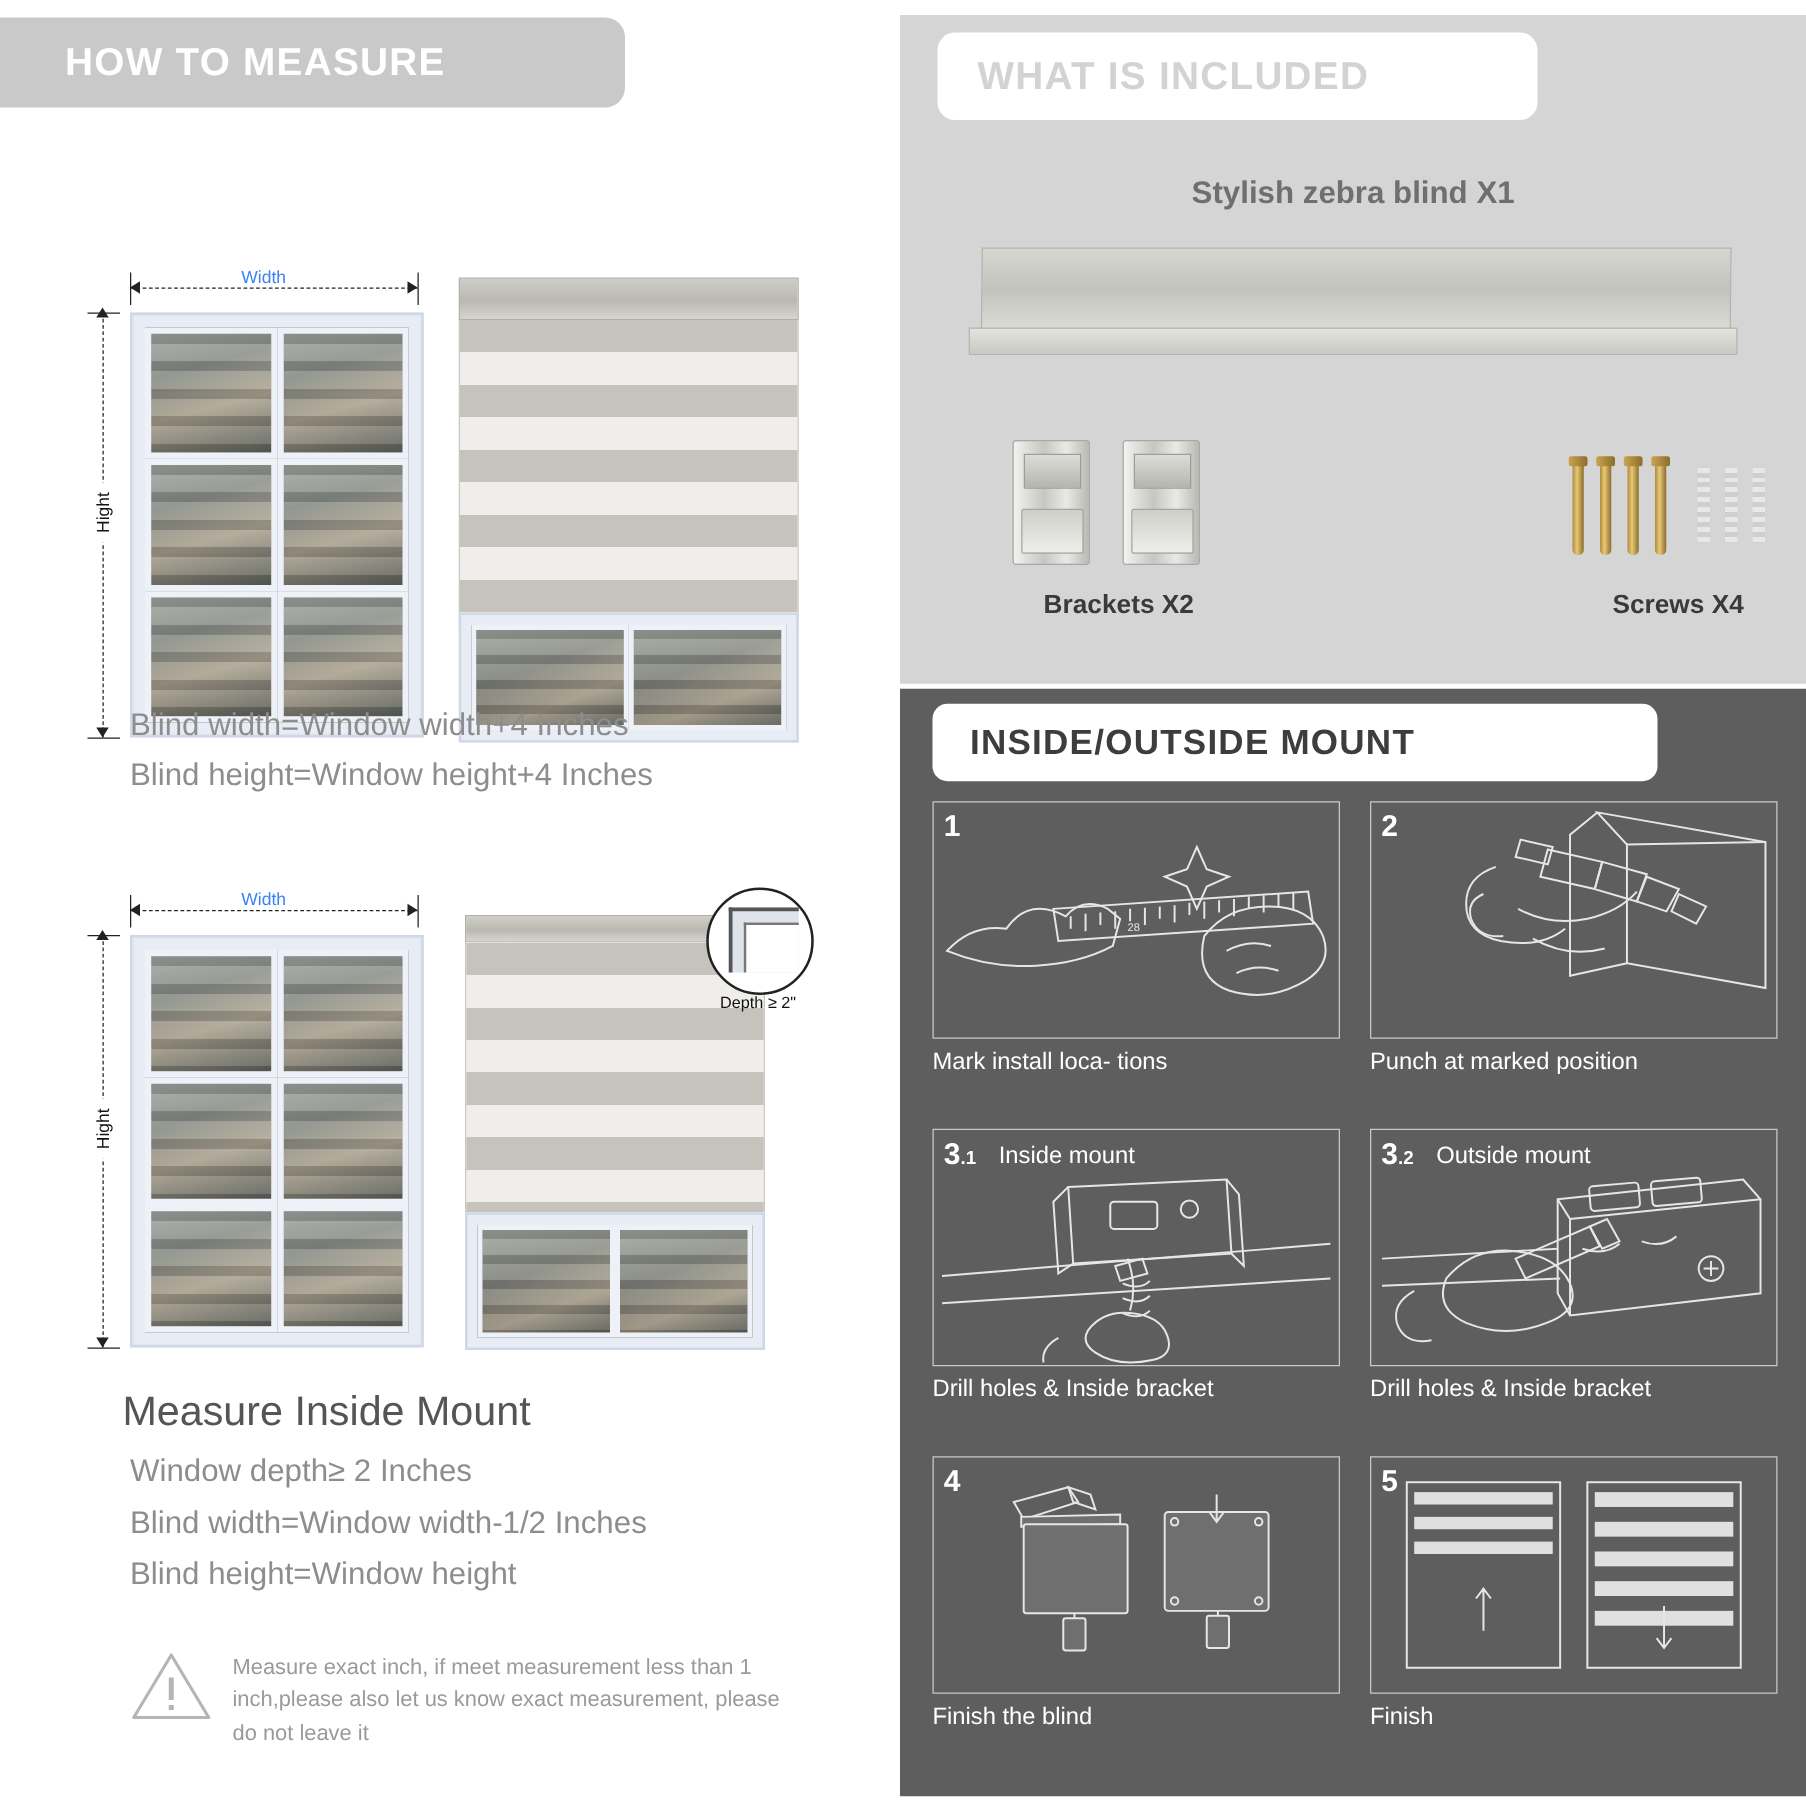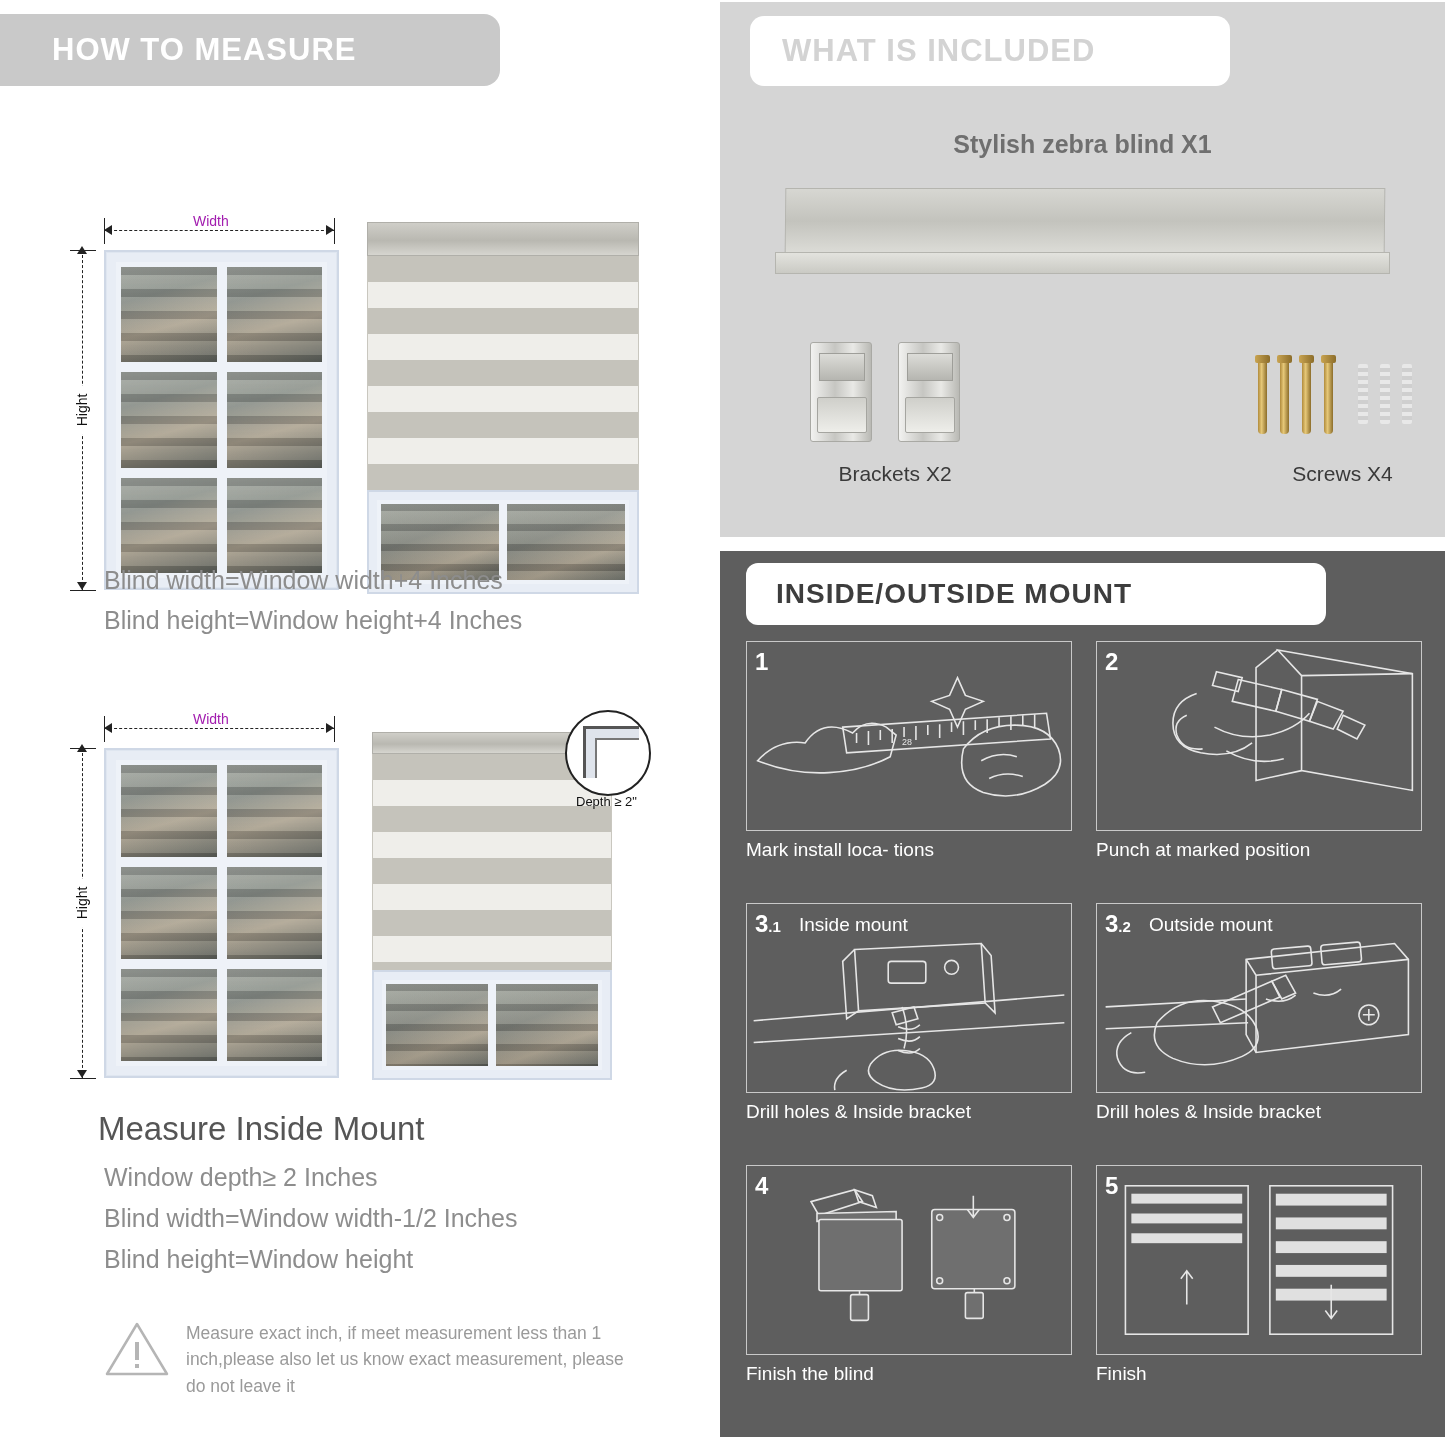--- a/index.html
+++ b/index.html
@@ -34,21 +34,21 @@
 
   
   .measure-block { position:absolute; }
 
   
   .dim-h { position:absolute; height:1px; border-top:1.5px dashed #222; }
   .dim-v { position:absolute; width:1px; border-left:1.5px dashed #222; }
   .tick-v { position:absolute; width:1px; background:#222; }
   .tick-h { position:absolute; height:1px; background:#222; }
   .dim-label {
-    position:absolute; font-size:14px; color:#a21caf; background:#fff;
+    position:absolute; font-size:14px; color:#3b82f6; background:#fff;
     padding:0 5px; font-family:"Liberation Sans", sans-serif;
   }
   .dim-label-v {
     position:absolute; font-size:14px; color:#111; background:#fff;
     transform:rotate(-90deg); transform-origin:center center;
     padding:0 4px;
   }
   .arrow-l, .arrow-r {
     position:absolute; width:0; height:0; border-style:solid;
   }
@@ -135,21 +135,21 @@
   .warn-tri {
     width:66px; height:58px; position:relative; flex:0 0 auto;
   }
   .warn-tri svg { display:block; }
   .warn-text { color:#9a9a9a; font-size:17.5px; line-height:1.5; }
 
   
   .right-col { position:absolute; left:712px; top:0; width:733px; height:1445px; }
 
   .included-panel {
-    position:absolute; left:8px; top:2px; width:725px; height:535px;
+    position:absolute; left:8px; top:12px; width:725px; height:535px;
     background:#d5d5d5;
   }
   #banner-included {
     position:absolute; left:30px; top:14px; width:480px; height:70px;
     background:#ffffff; border-radius:14px; display:flex; align-items:center;
     padding-left:32px;
   }
   #banner-included .banner-title { color:#d3d3d3; font-size:31px; }
 
   .included-title {
@@ -164,21 +164,21 @@
     background:linear-gradient(to bottom,#d7d7d2,#c3c3bd 50%,#dcdcd7);
     border:1px solid #b5b5af;
     transform:skewX(-0.6deg);
   }
   .bp-bottom {
     position:absolute; left:0; top:64px; width:615px; height:22px;
     background:linear-gradient(to bottom,#e3e3de,#cacac4);
     border:1px solid #b5b5af;
   }
   .parts-row { position:absolute; left:0; top:320px; width:100%; height:200px; }
-  .part { position:absolute; text-align:center; }
+  .part { position:absolute; text-align:center;font-weight:bold; }
   .part-caption {
     position:absolute; left:0; width:100%; top:140px;
     font-size:21px; color:#3a3a3a;
   }
 
   
   .bracket {
     position:absolute; width:62px; height:100px;
     background:linear-gradient(to right,#f2f2f0,#c6c6c2 40%,#e9e9e6 70%,#b9b9b4);
     border:1px solid #a9a9a4; border-radius:3px;

